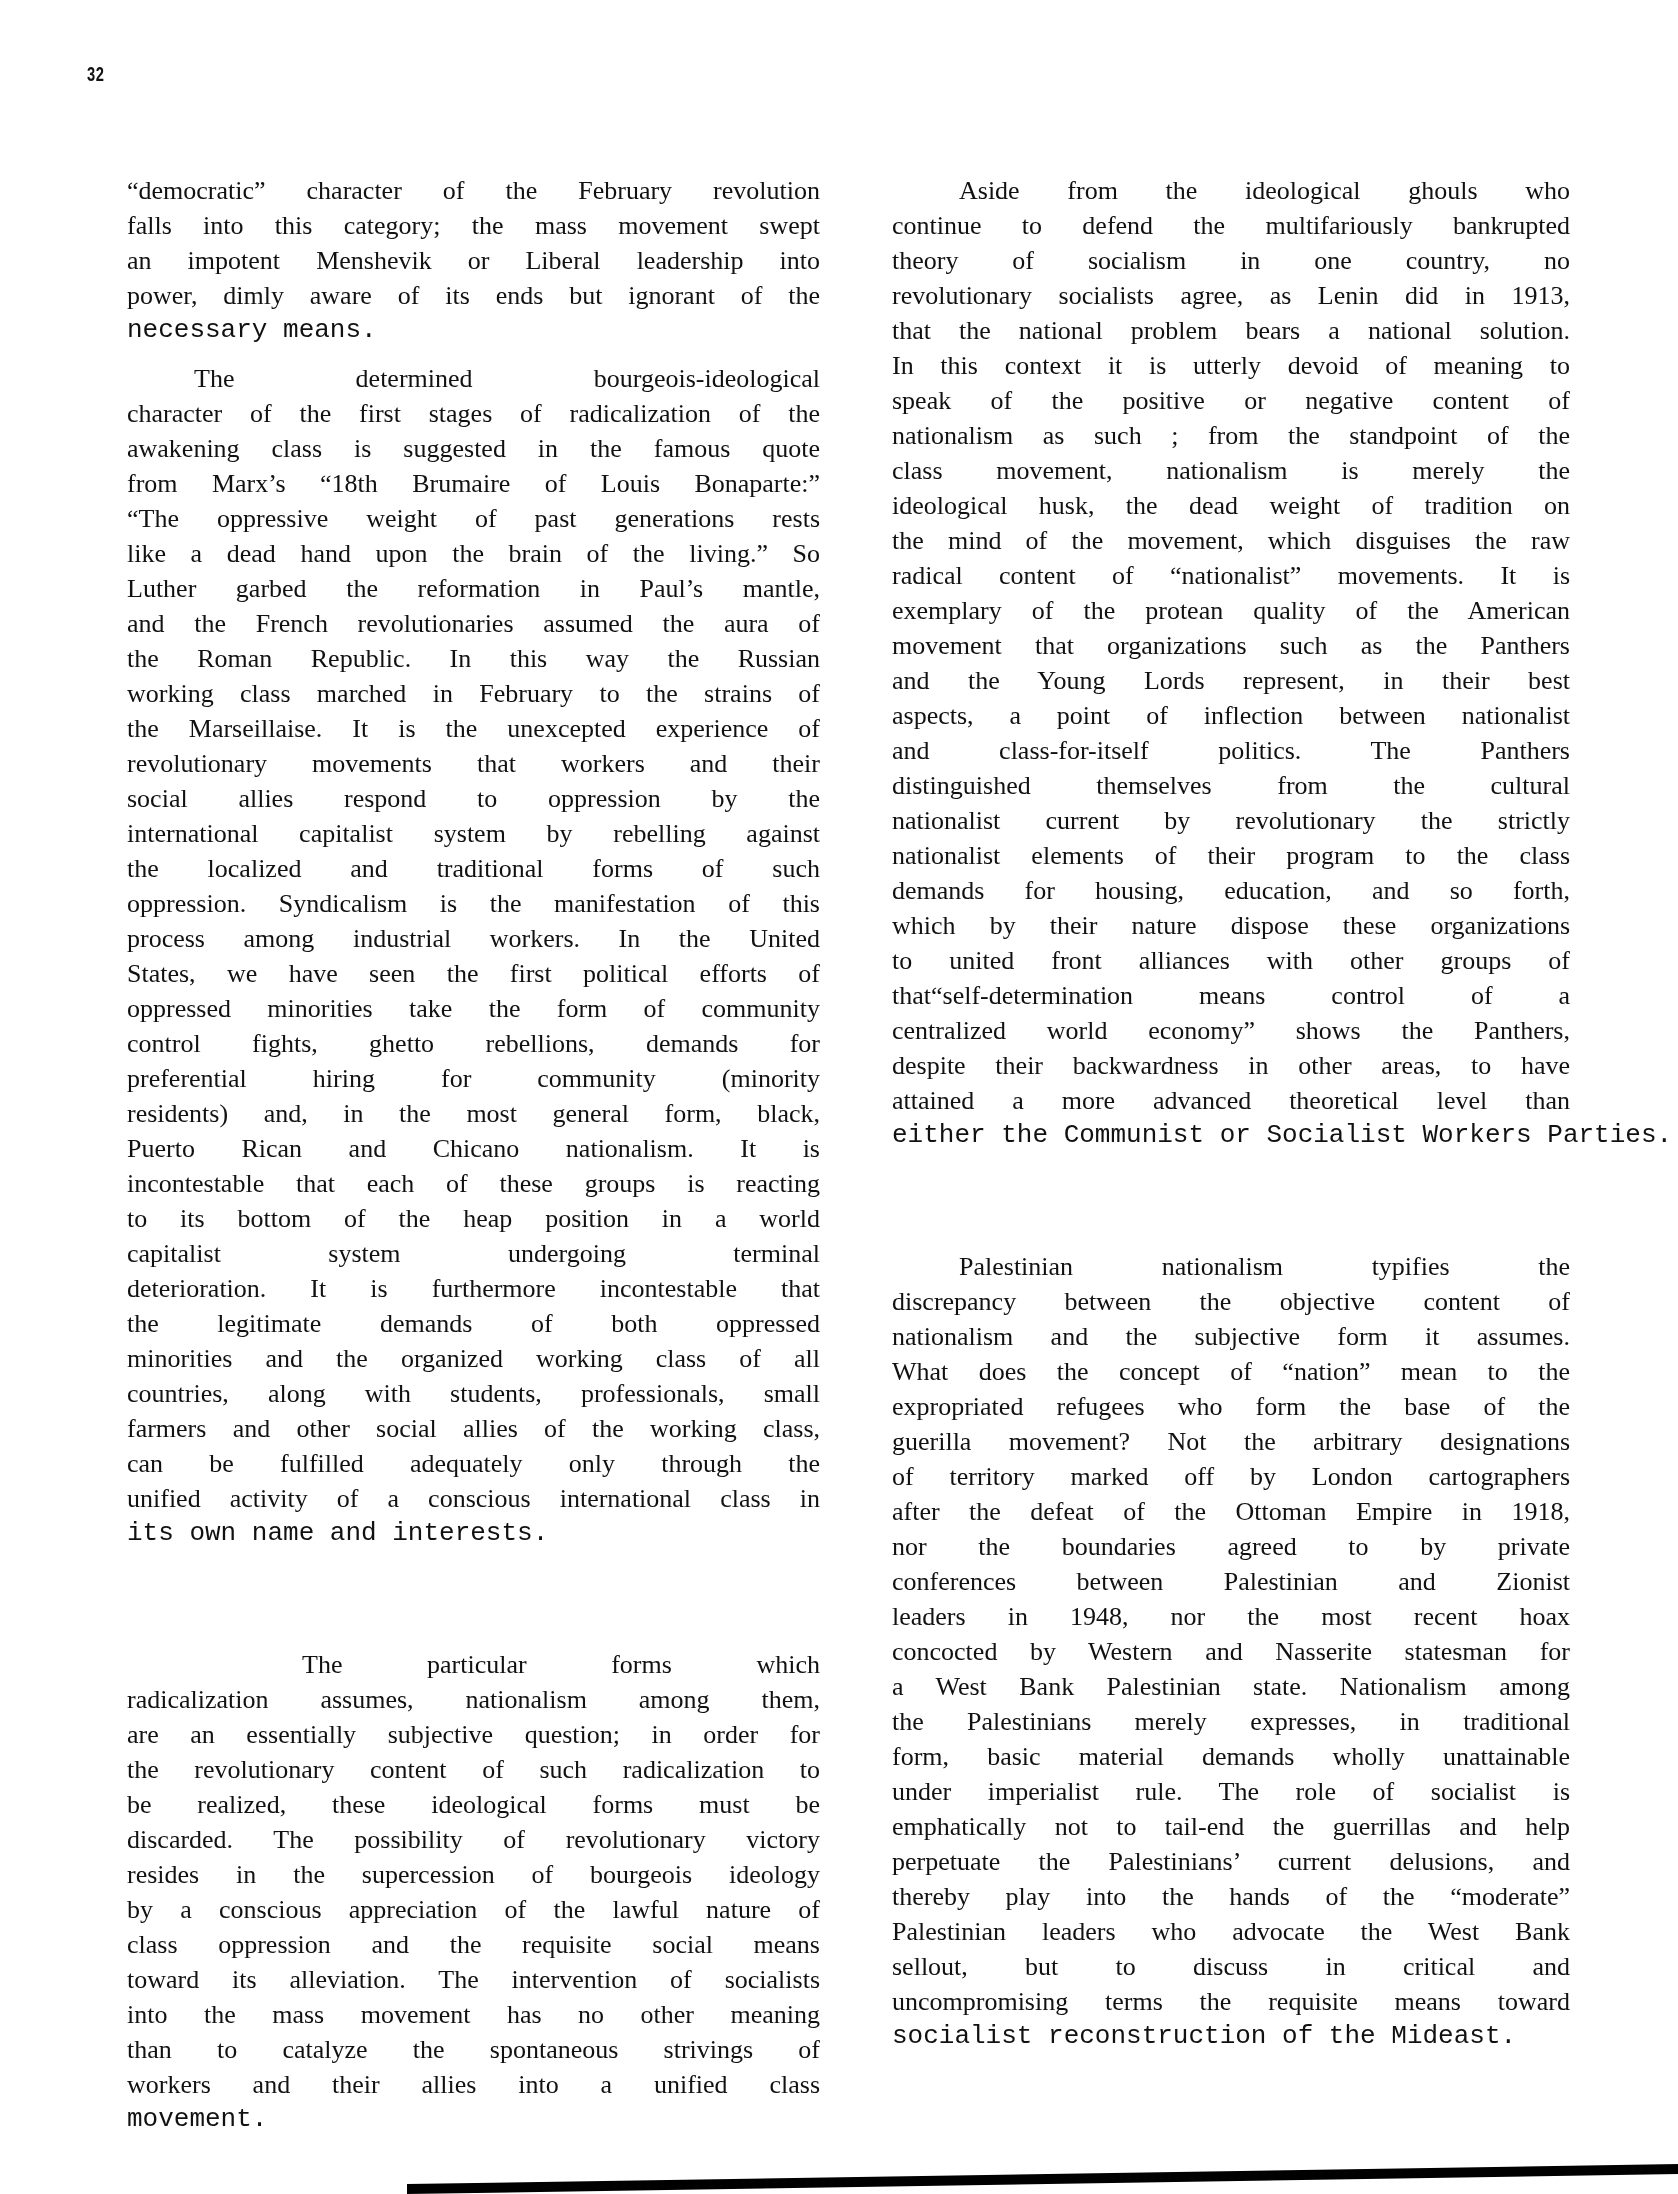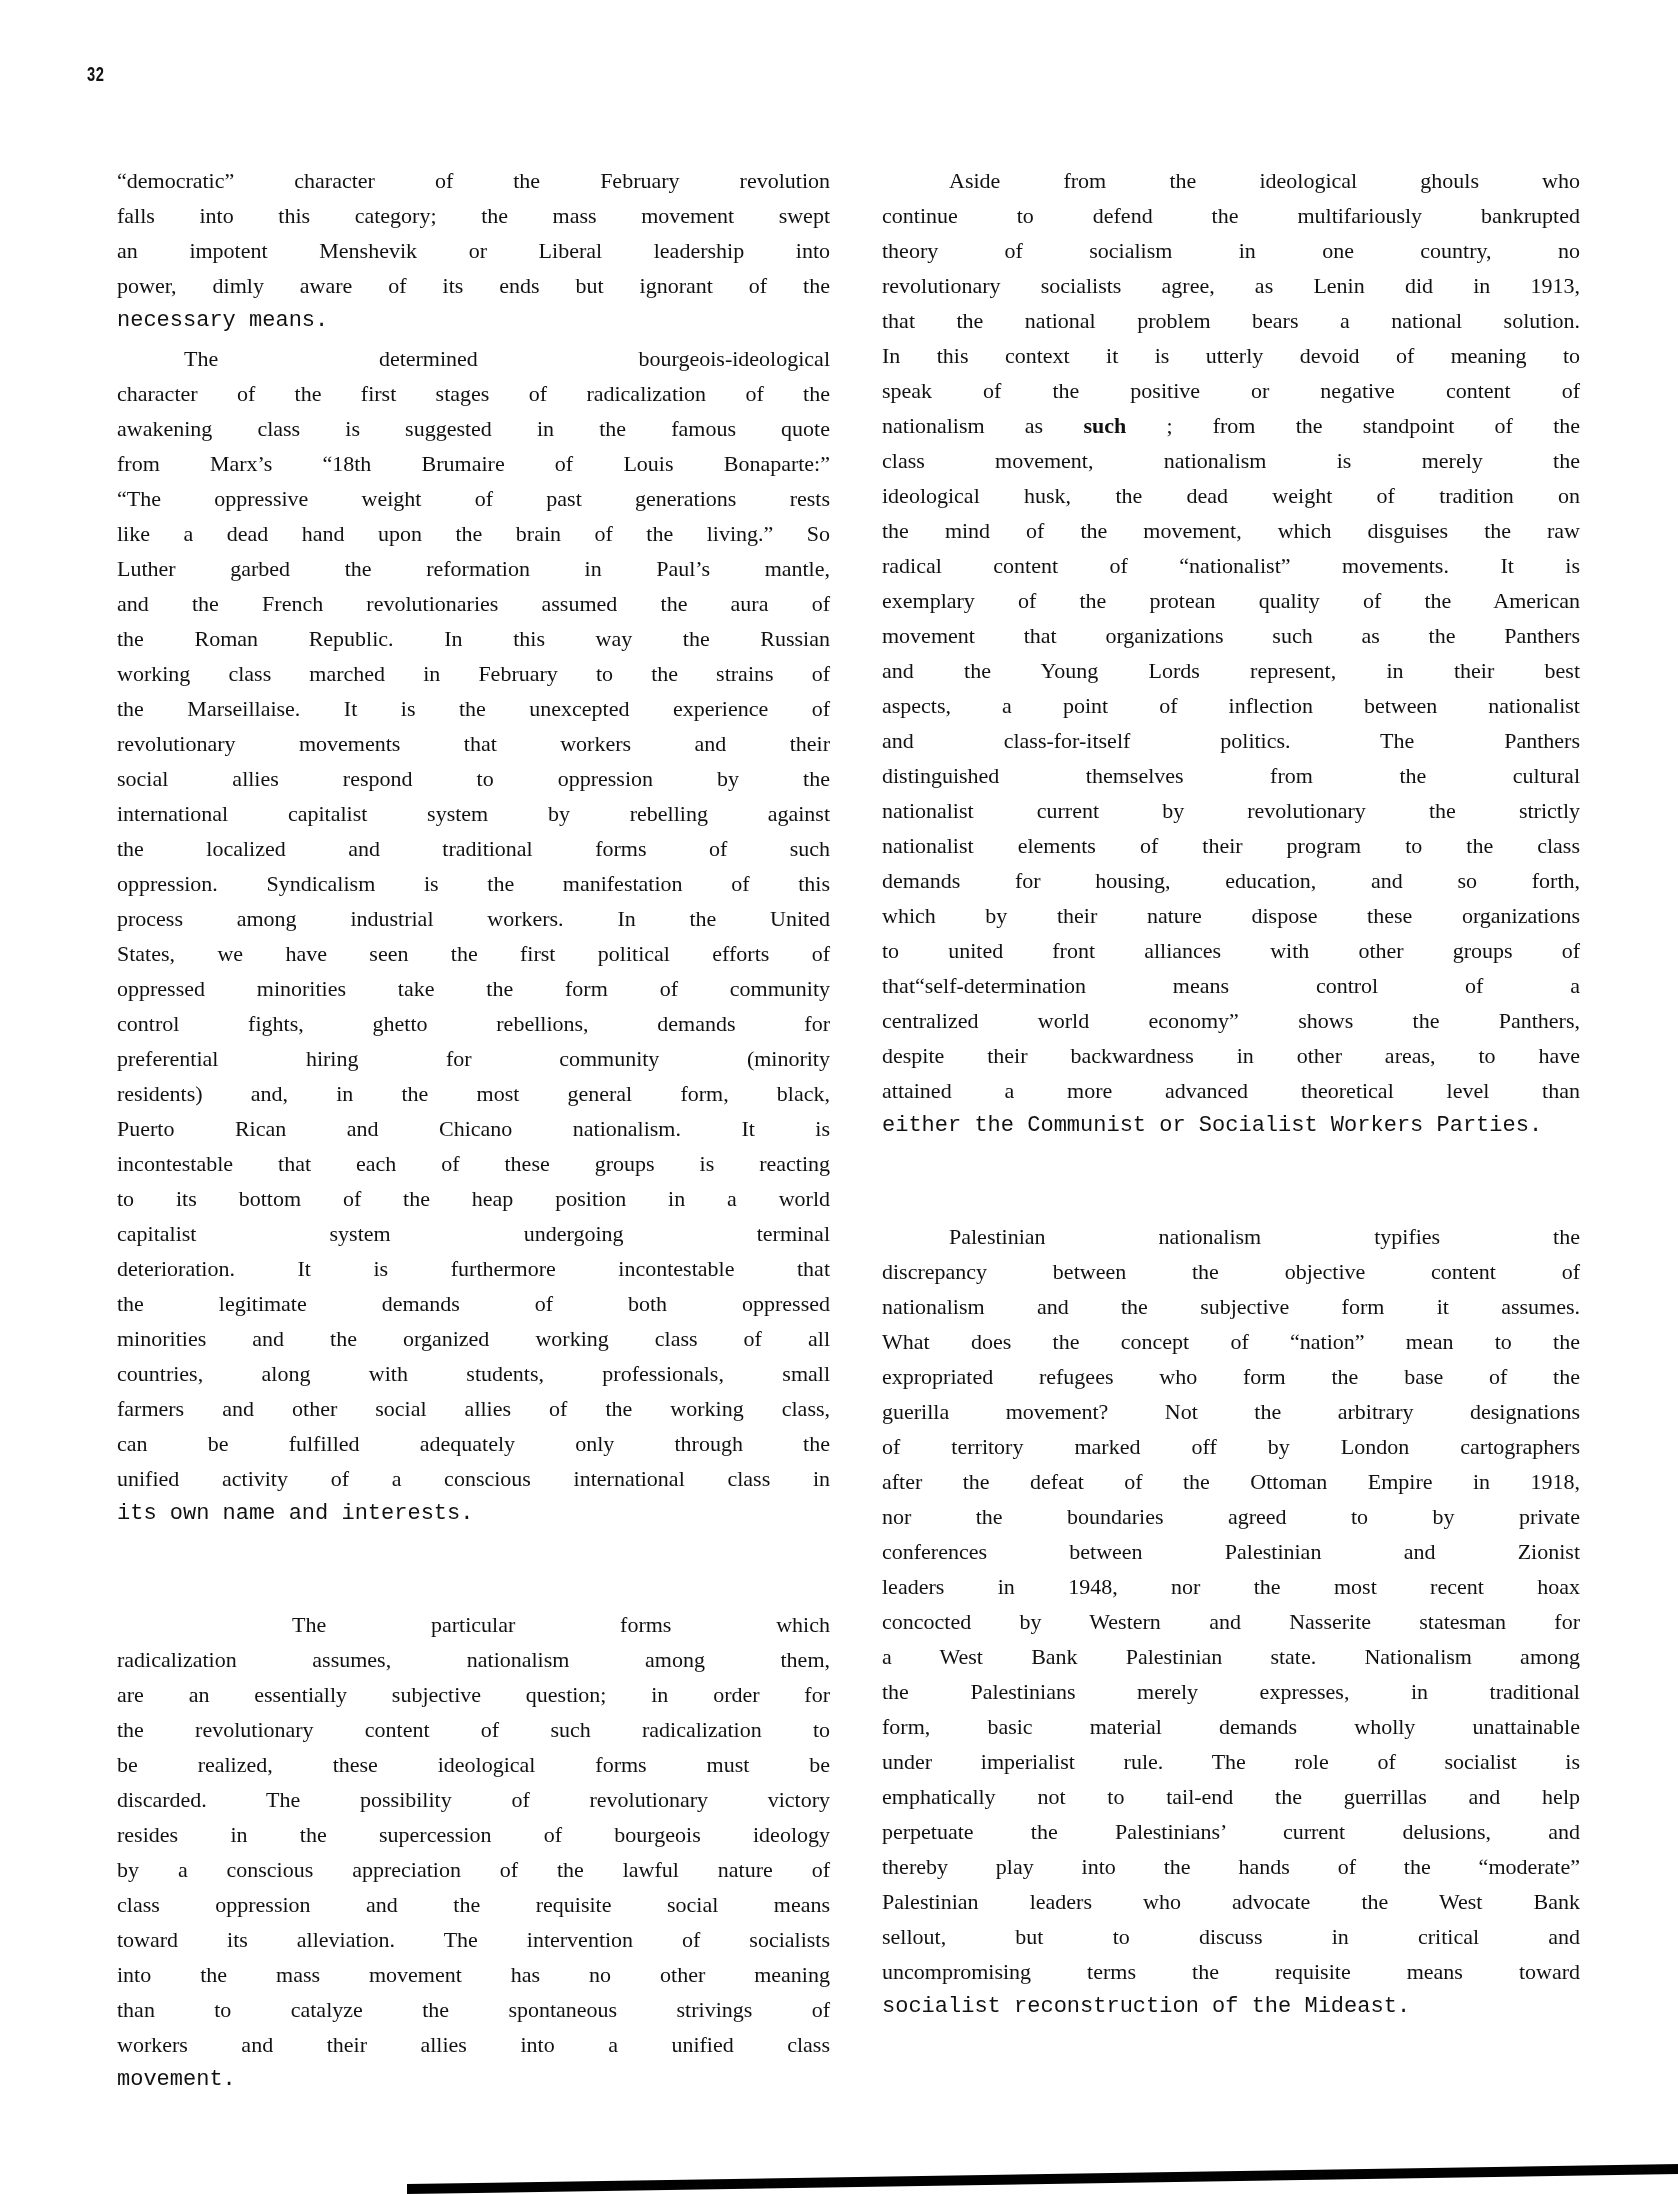--- a/index.html
+++ b/index.html
@@ -4,27 +4,27 @@
 <style>
   html, body { margin: 0; padding: 0; background: #ffffff; }
   body { width: 1679px; height: 2194px; position: relative; overflow: hidden;
          font-family: "Liberation Serif", "DejaVu Serif", serif; color: #111; }
   .page-number { position: absolute; left: 87px; top: 62px; font-size: 21px;
                  font-family: "Liberation Sans", "DejaVu Sans", sans-serif; font-weight: bold;
                  transform: scaleX(0.7); transform-origin: left top; letter-spacing: 0.7px; }
   .column { position: absolute; top: 160px; }
   .col-left { left: 114px; width: 719px; }
   .col-right { left: 879px; width: 704px; }
-  .para { margin: 3px; font-size: 22px; line-height: 35px; text-align: justify; }
+  .para { margin: 13px; font-size: 26px; line-height: 35px; text-align: justify; }
   .line { display: block; text-align: justify; text-align-last: justify; white-space: nowrap; overflow: visible; }
   .line.last { text-align-last: left; font-family: Liberation Mono, monospace; }
   .gap-lg { height: 70px; }
   .indent { padding-left: 67px; }
   .indent-wide { padding-left: 175px; }
-  b.em { font-weight: bold; }
+  b.em { font-weight: normal; }
   .bottom-bar { position: absolute; left: 407px; right: 0; bottom: 0; height: 9.8px;
                 background: #000; transform: skewY(-0.9deg); transform-origin: left bottom; }
 </style>
 </head>
 <body>
 
 <div class="page-number">32</div>
 
 <div class="column col-left">
   <div class="para" id="lp0">

